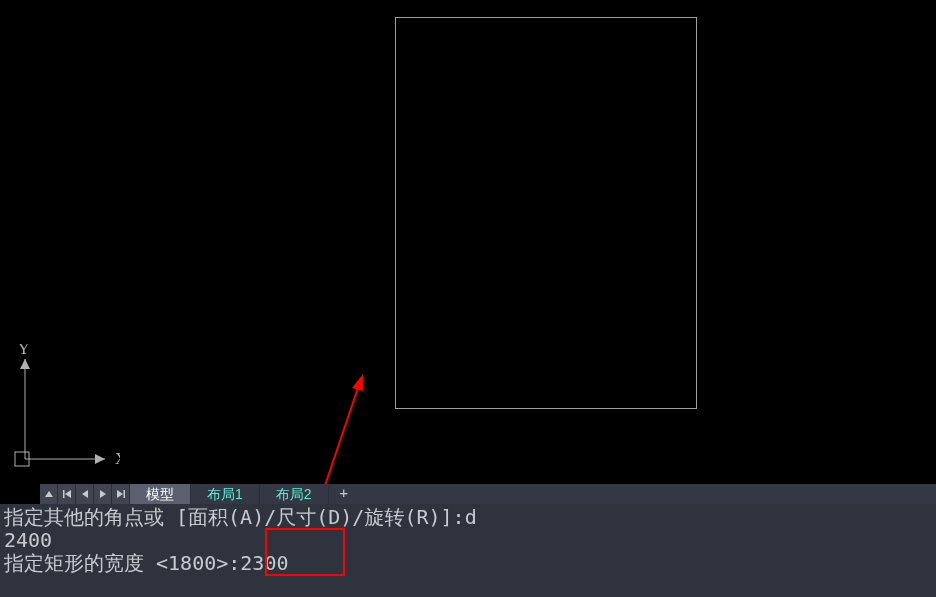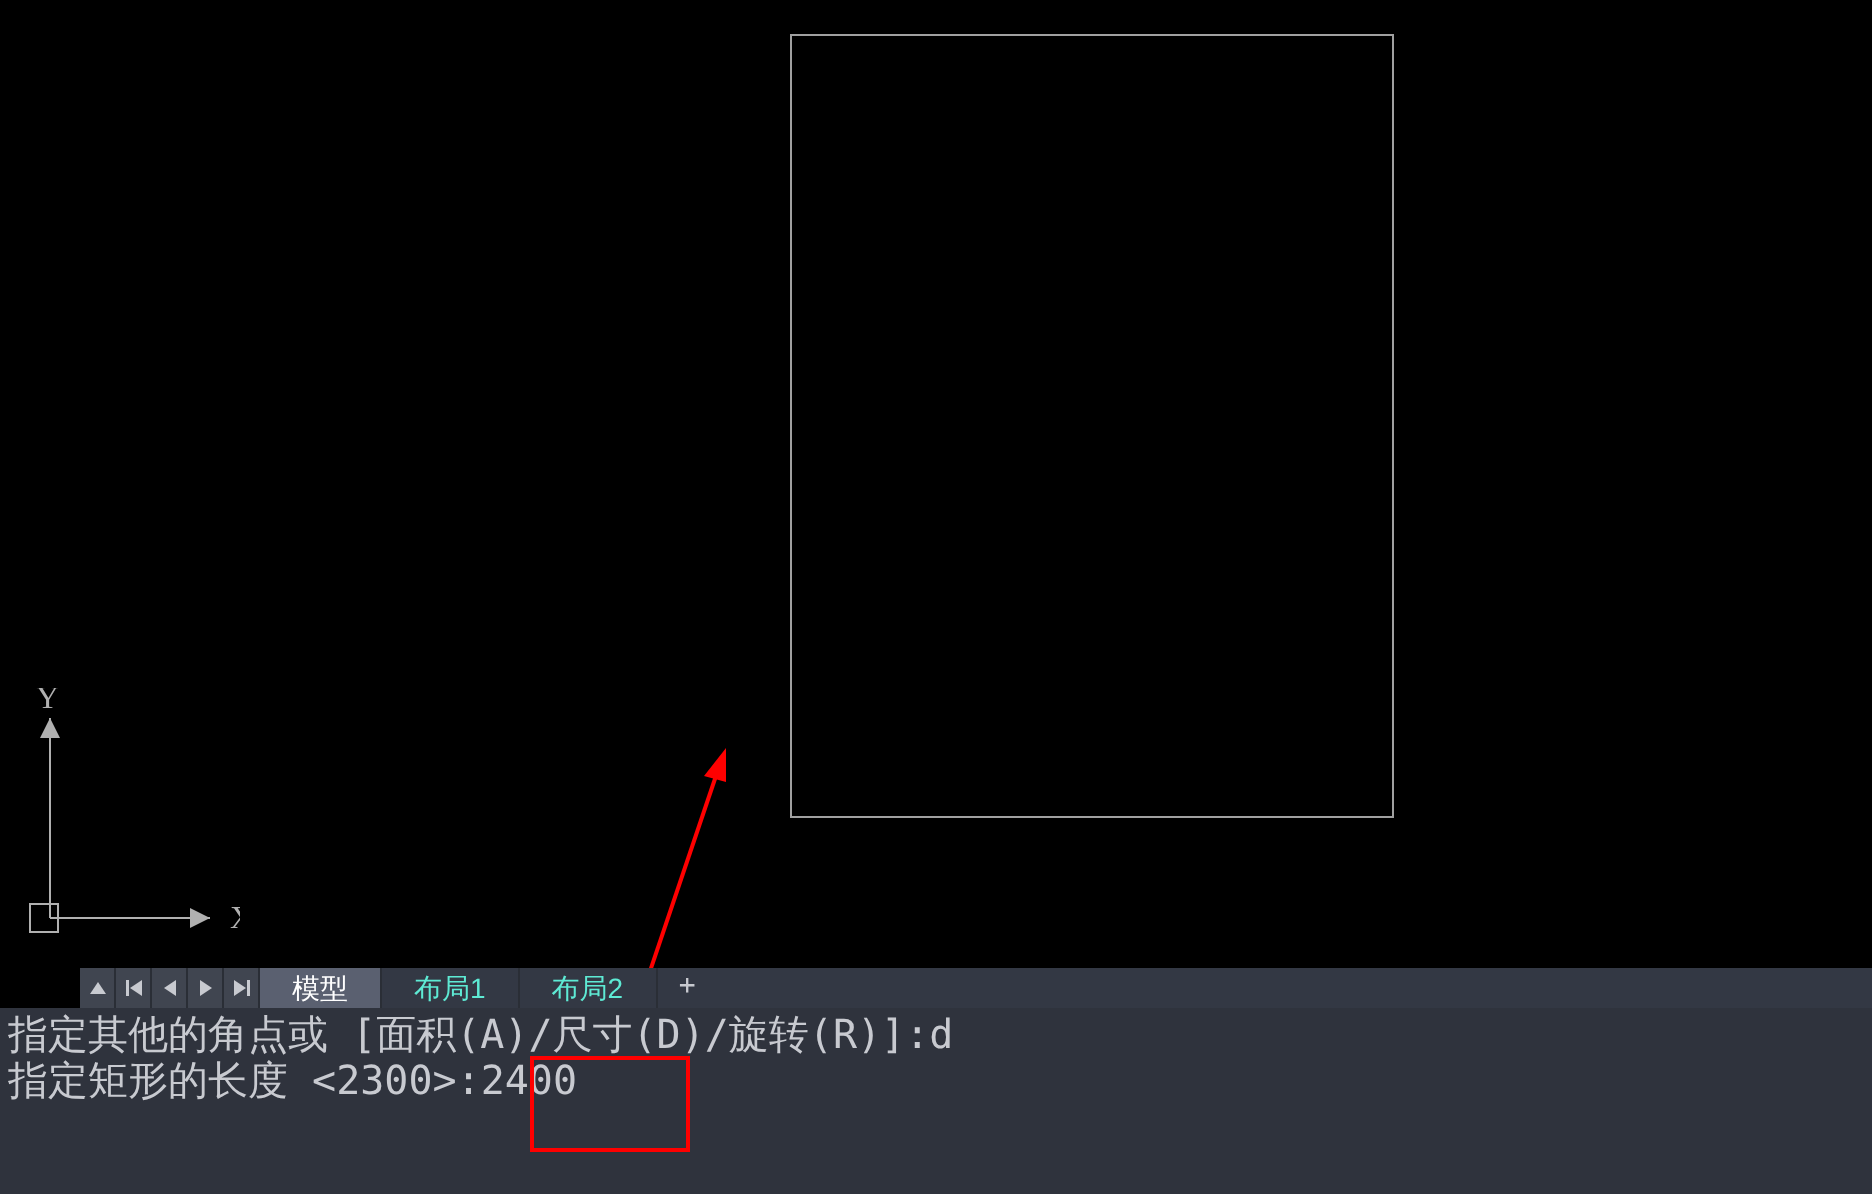--- a/index.html
+++ b/index.html
@@ -166,18 +166,21 @@
   <div class="tab">布局2</div>
   <div class="tab-add">+</div>
 </div>
 
 <div class="command-area">
   <div class="cmd-line">
     <span class="cmd-prompt">指定其他的角点或 [面积(A)/尺寸(D)/旋转(R)]: </span>
     <span class="cmd-input-val">d</span>
   </div>
   <div class="cmd-line">
-    <span class="cmd-prompt">指定矩形的长度 &lt;2300&gt;: </span>
     <span class="cmd-input-val">2400</span>
+  </div>
+  <div class="cmd-line">
+    <span class="cmd-prompt">指定矩形的宽度 &lt;1800&gt;: </span>
+    <span class="cmd-input-val">2300</span>
   </div>
 </div>
 
 <div class="highlight-box" style="left:265px; top:528px; width:80px; height:48px;"></div>
 
 </body></html>

